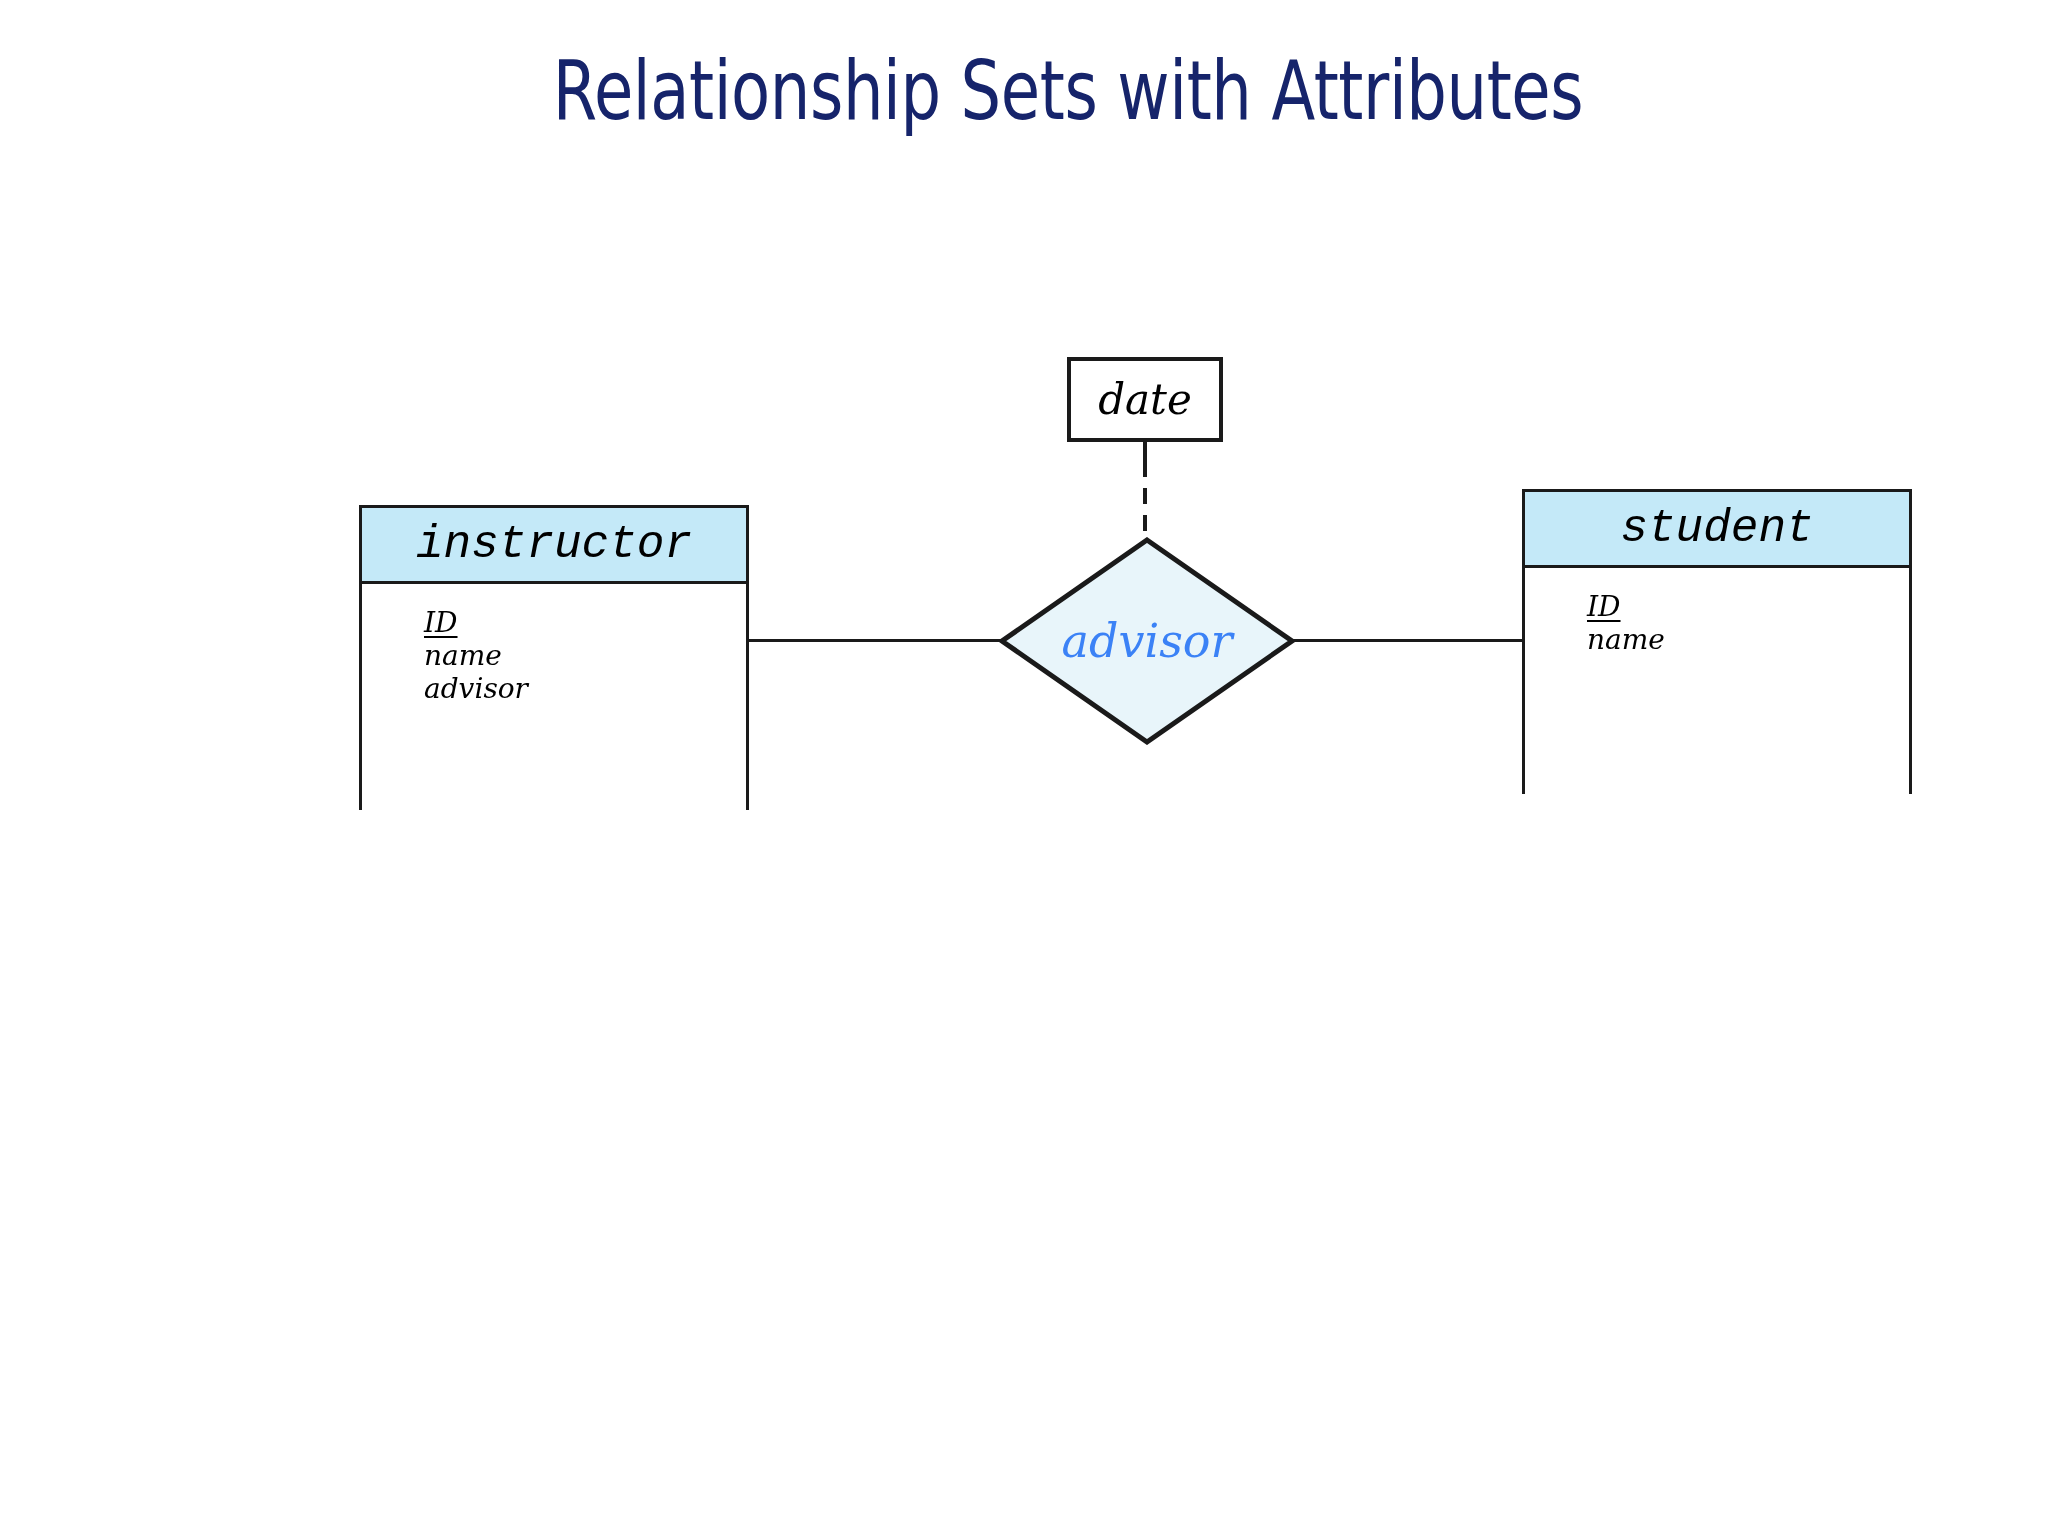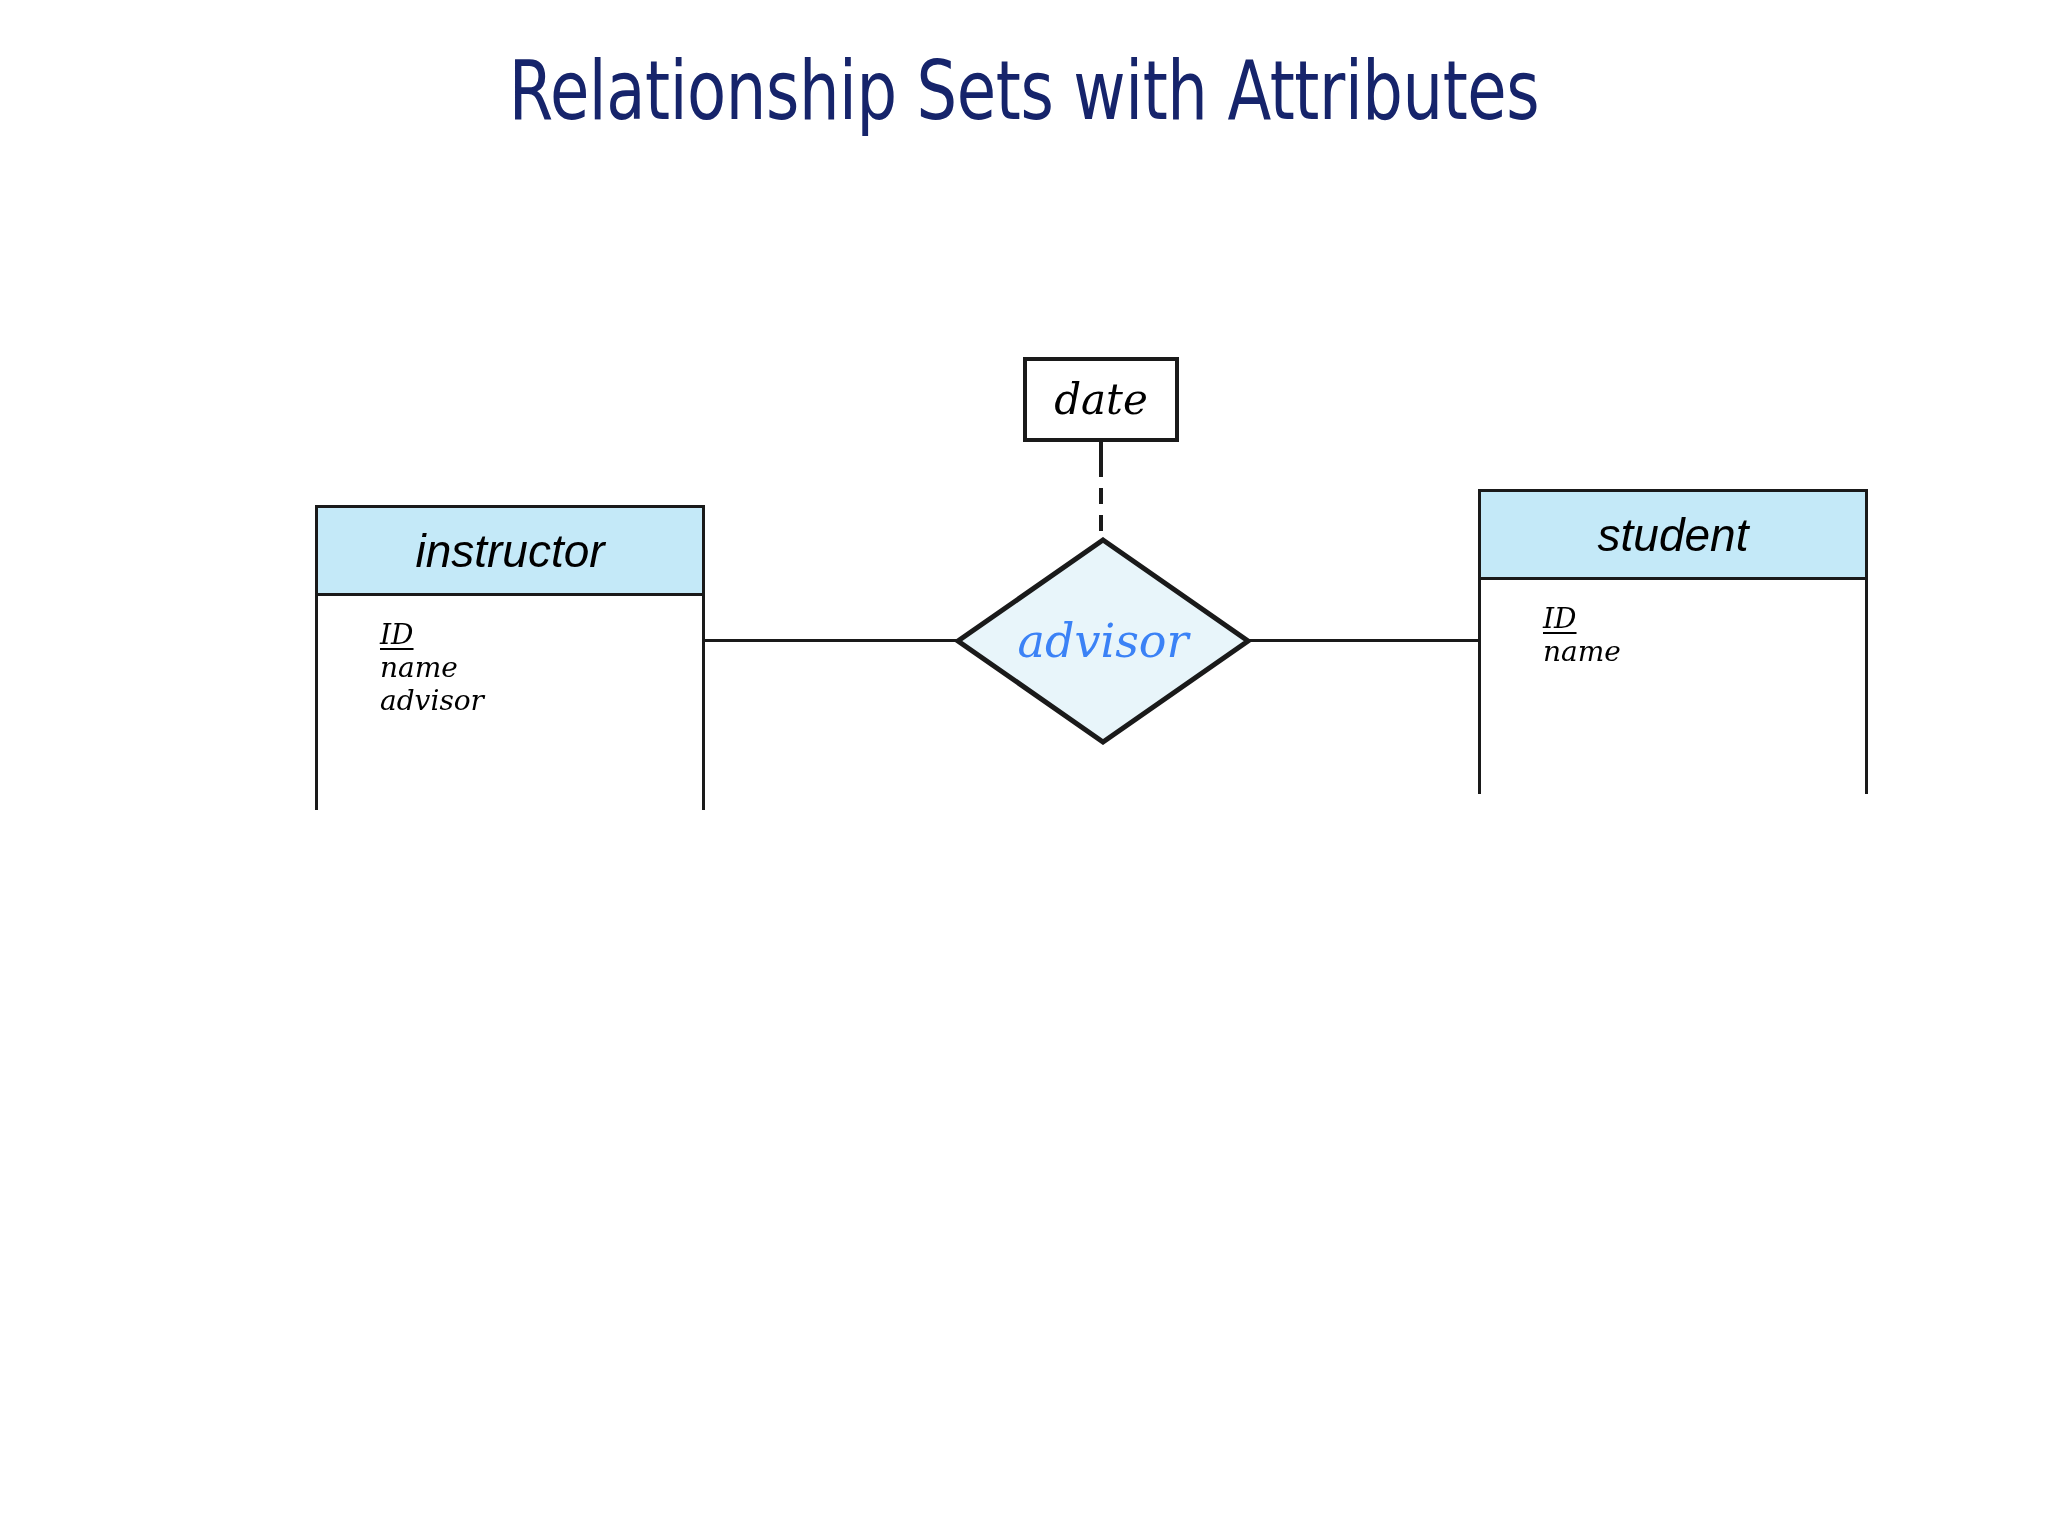--- a/index.html
+++ b/index.html
@@ -12,20 +12,21 @@
     height: 1536px;
     position: relative;
     overflow: hidden;
     font-family: "Liberation Sans", sans-serif;
   }
 
   #slide {
     position: absolute;
     inset: 0;
     background: #ffffff;
+    margin-left: 44px;
   }
 
   
   #slide-title {
     position: absolute;
     left: 0;
     top: 48px;
     width: 2048px;
     text-align: center;
     color: #16246b;
@@ -54,27 +55,27 @@
     background: #ffffff;
     border-left: 3px solid #1a1a1a;
     border-right: 3px solid #1a1a1a;
     border-top: 3px solid #1a1a1a;
     border-bottom: none;
     overflow: hidden;
   }
 
   .er-entity-header {
     box-sizing: border-box;
-    height: 88px;
+    height: 76px;
     background: #c4e9f8;
     border-bottom: 3px solid #1a1a1a;
     display: flex;
     align-items: center;
     justify-content: center;
-    font-family: Liberation Sans, sans-serif;
+    font-family: Liberation Mono, monospace;
     font-style: italic;
     font-size: 46px;
     color: #000000;
     line-height: 1;
   }
 
   .er-attr-list {
     padding: 22px 0 0 62px;
   }
 

